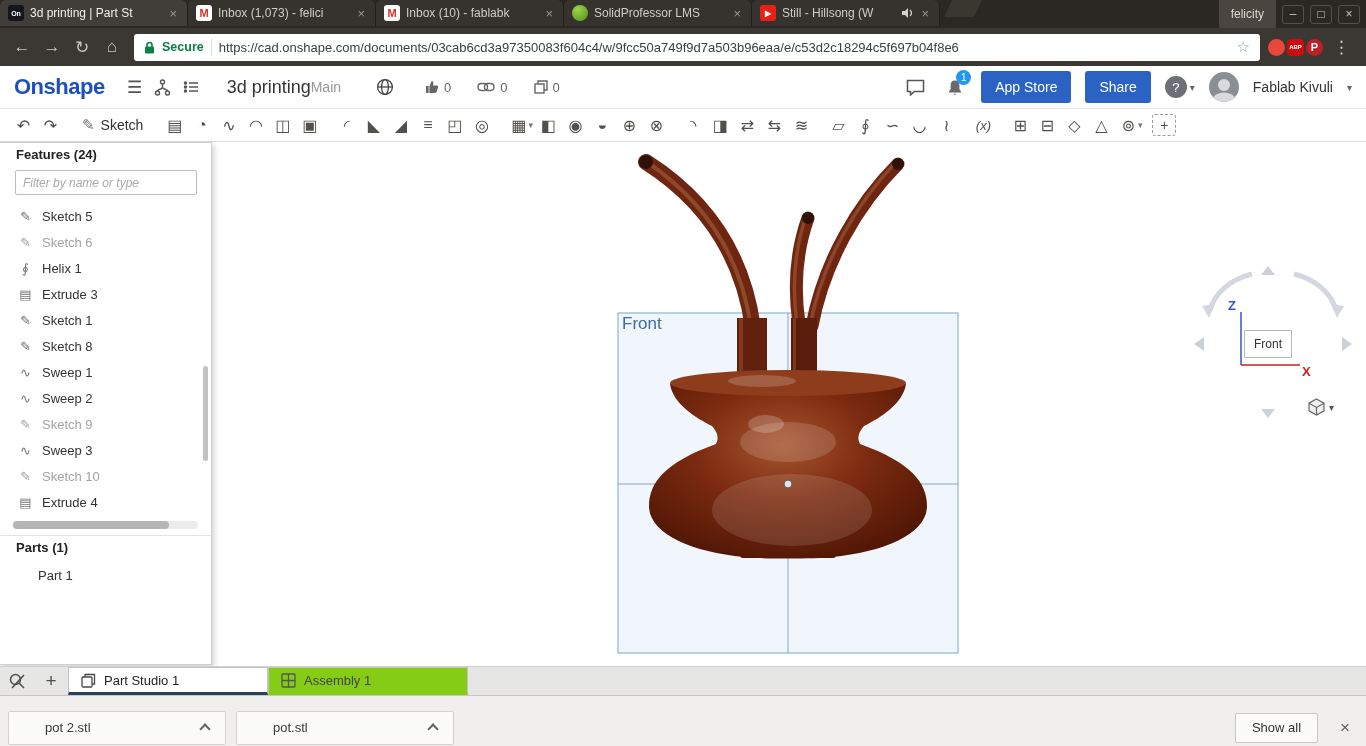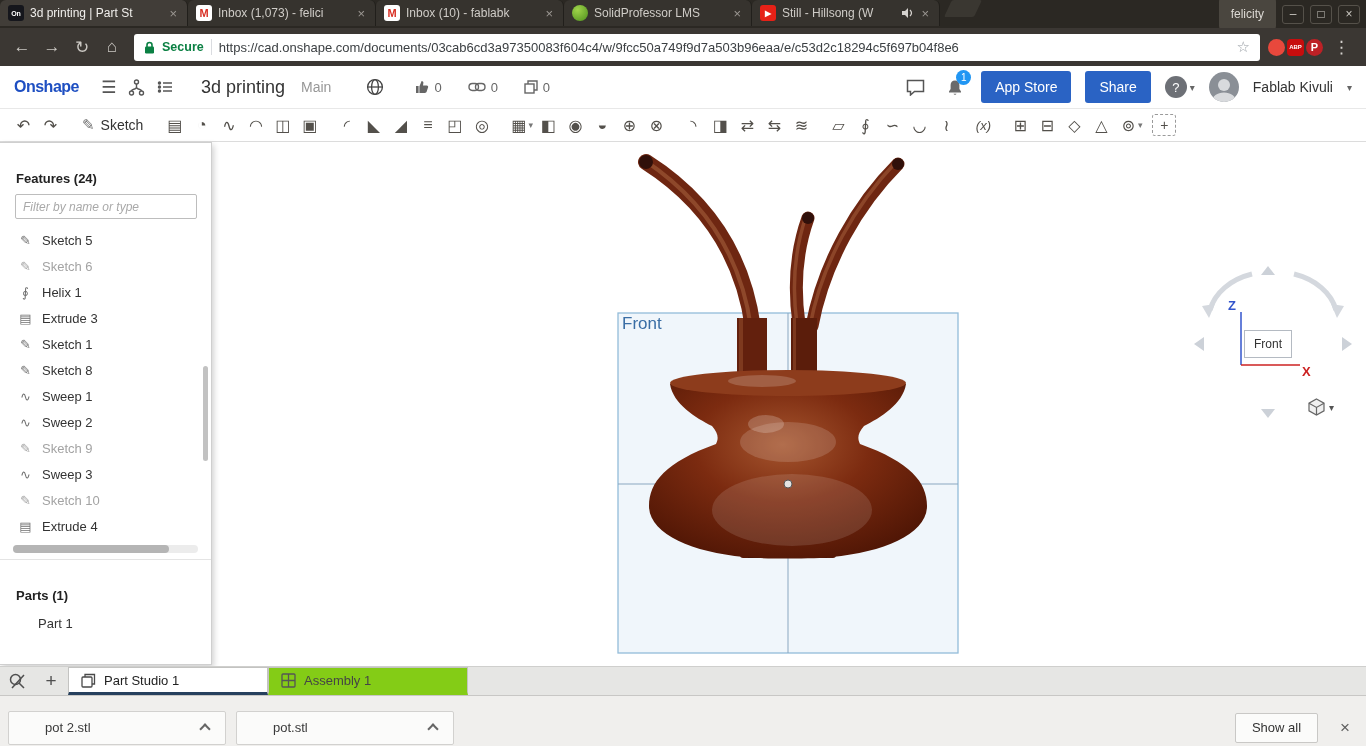--- a/index.html
+++ b/index.html
@@ -33,24 +33,24 @@
   .urltext{flex:1;font-size:13px;color:#3c4043;white-space:nowrap;overflow:hidden}
   .star{color:#9aa0a6;font-size:15px}
   .ext{width:17px;height:17px;border-radius:50%;display:flex;align-items:center;justify-content:center;color:#fff;flex:none;cursor:pointer}
   .ext-red{background:#e8483c}
   .ext-abp{background:#c70d0d;border-radius:4px;font-size:6px;font-weight:bold}
   .ext-pin{background:#bd2126;font-size:11px;font-weight:bold}
   .dots{color:#d5d2ce;font-size:17px;padding:0 8px;cursor:pointer}
 
   
   .osheader{position:absolute;left:0;top:66px;width:1366px;height:43px;background:#fff;display:flex;align-items:center;padding:0 14px;border-bottom:1px solid #e8e8e8}
-  .oslogo{font-size:16px;font-weight:bold;color:#1e4fc2;letter-spacing:-0.5px;margin-right:16px}
+  .oslogo{font-size:22px;font-weight:bold;color:#1e4fc2;letter-spacing:-0.5px;margin-right:16px}
   .hicon{color:#555;display:flex;align-items:center;justify-content:center;width:28px;height:28px;font-size:17px;cursor:pointer}
   .doctitle{font-size:18px;color:#333;margin-left:22px}
-  .wsname{font-size:14px;color:#979797;margin-left:16px}
+  .wsname{font-size:14px;color:#979797;}
   .cnt{display:flex;align-items:center;gap:5px;margin-left:26px;color:#666;font-size:13px}
   .osright{margin-left:auto;display:flex;align-items:center;gap:14px}
   .bellwrap{position:relative;width:24px;height:24px;display:flex;align-items:center;justify-content:center;cursor:pointer}
   .badge{position:absolute;top:-5px;right:-4px;background:#2196f3;color:#fff;border-radius:50%;width:15px;height:15px;font-size:10px;display:flex;align-items:center;justify-content:center}
   .bluebtn{background:#2a63c4;color:#fff;font-size:14px;border:none;border-radius:3px;padding:8px 14px;cursor:pointer}
   .helpc{width:22px;height:22px;border-radius:50%;background:#6d7076;color:#fff;font-size:13px;display:flex;align-items:center;justify-content:center}
   .caret{color:#666;font-size:10px}
   .avatar{width:30px;height:30px;border-radius:50%;background:#8a8f96;display:flex;align-items:flex-end;justify-content:center;overflow:hidden}
   .uname{font-size:14px;color:#333}
 
@@ -68,21 +68,21 @@
   .plane-label{position:absolute;left:622px;top:172px;font-size:17px;color:#3a6ea5}
   .viewnav{position:absolute;left:1188px;top:118px;width:170px;height:170px}
   .vn-front{position:absolute;left:56px;top:70px;width:48px;height:28px;background:#fff;border:1px solid #b4bac2;display:flex;align-items:center;justify-content:center;font-size:12px;color:#333;cursor:pointer}
   .axisZ{position:absolute;left:40px;top:38px;color:#3355cc;font-size:13px;font-weight:bold}
   .axisX{position:absolute;left:114px;top:104px;color:#cc2222;font-size:13px;font-weight:bold}
   .vn-cube{position:absolute;left:120px;top:138px;display:flex;align-items:center;gap:4px;cursor:pointer}
   .vn-cube .caret{font-size:10px;color:#555}
 
   
   .fpanel{position:absolute;left:0;top:142px;width:212px;height:523px;background:#fff;border:1px solid #cfcfcf;border-left:none;box-shadow:2px 3px 6px rgba(0,0,0,.18);z-index:2}
-  .fp-title{font-size:13px;font-weight:bold;color:#222;padding:28px 16px 8px}
+  .fp-title{font-size:13px;font-weight:bold;color:#222;padding:4px 16px 8px}
   .fp-filter{display:block;width:182px;margin:0 15px;height:25px;border:1px solid #bdbdbd;border-radius:2px;font-size:12px;padding:0 7px;color:#333;font-family:"Liberation Sans",sans-serif}
   .fp-filter::placeholder{color:#a9a9a9;font-style:italic}
   .fp-list{margin-top:8px}
   .feat{display:flex;align-items:center;height:26px;padding-left:18px;gap:9px;font-size:13px;color:#333;cursor:pointer}
   .feat .ficon{width:15px;font-size:13px;color:#707070;text-align:center}
   .feat.sup,.feat.sup .ficon{color:#a3a3a3}
   .hscroll{height:8px;background:#ececec;margin:6px 13px 0;border-radius:4px;position:relative}
   .hscroll .thumb{position:absolute;left:0;top:0;height:8px;width:156px;background:#b5b5b5;border-radius:4px}
   .fp-div{border-top:1px solid #e4e4e4;margin-top:6px}
   .vscroll{position:absolute;right:3px;top:223px;width:5px;height:95px;background:#c2c2c2;border-radius:3px}

